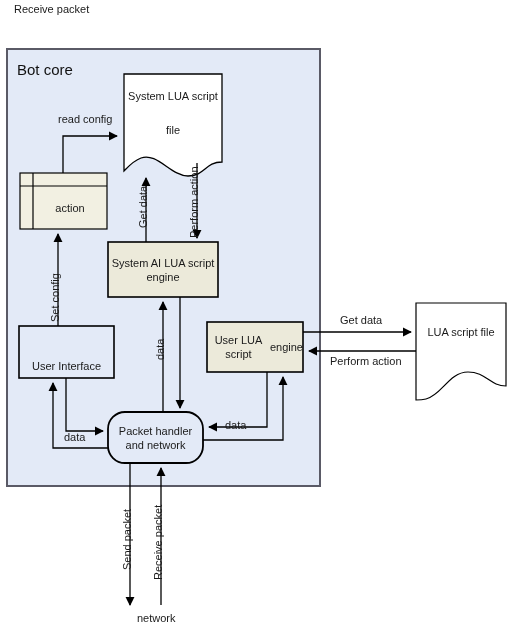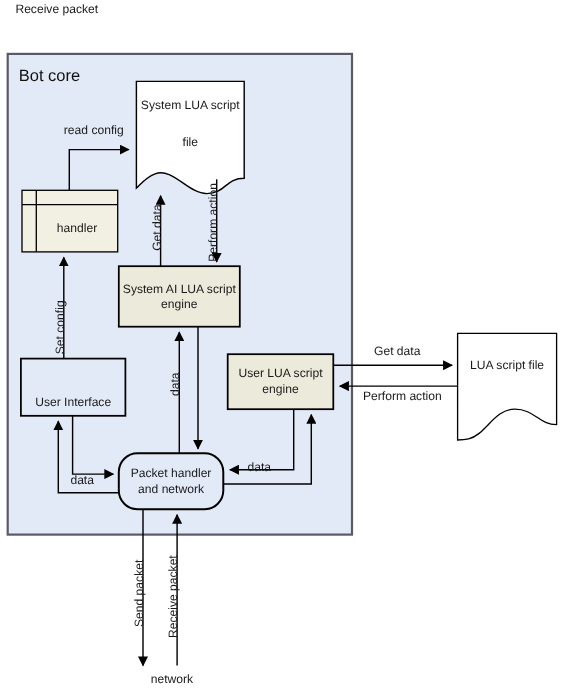--- a/index.html
+++ b/index.html
@@ -167,30 +167,30 @@
 
   <div class="lbl left" style="left:14px; top:3px;">Receive packet</div>
 
   <div class="lbl left" id="title-bot-core" style="left:17px; top:63px;">Bot core</div>
 
   <div class="node-text" style="left:124px; top:95px; width:98px; height:36px; flex-direction:column;gap:20px;">
     <span>System LUA script</span>
     <span>file</span>
   </div>
 
-  <div class="node-text" style="left:33px; top:186px; width:74px; height:43px;">handler</div>
+  <div class="node-text" style="left:33px; top:186px; width:74px; height:43px;">action</div>
 
   <div class="node-text" style="left:108px; top:242px; width:110px; height:55px; flex-direction:column;">
     <span>System AI LUA script</span>
     <span>engine</span>
   </div>
 
   <div class="node-text" style="left:19px; top:340px; width:95px; height:52px;">User Interface</div>
 
-  <div class="node-text" style="left:207px; top:322px; width:96px; height:50px; flex-direction:column;">
+  <div class="node-text" style="left:207px; top:322px; width:96px; height:50px; flex-direction:row;">
     <span>User LUA script</span>
     <span>engine</span>
   </div>
 
   <div class="node-text" style="left:108px; top:412px; width:95px; height:51px; flex-direction:column;">
     <span>Packet handler</span>
     <span>and network</span>
   </div>
 
   <div class="node-text" style="left:416px; top:320px; width:90px; height:24px;">LUA script file</div>

